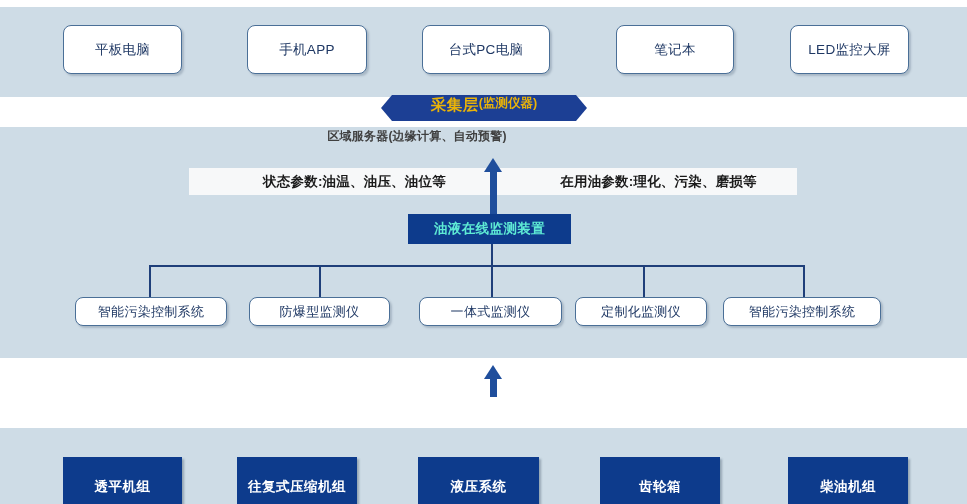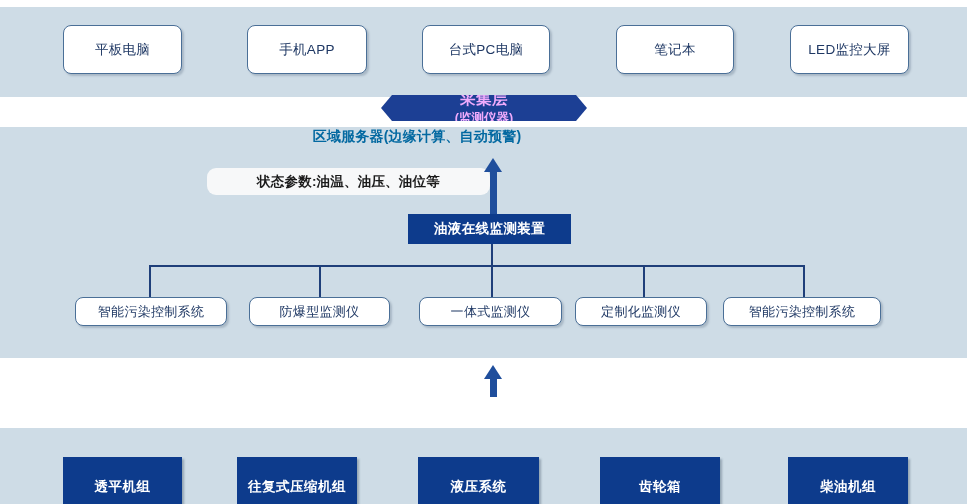--- a/index.html
+++ b/index.html
@@ -51,71 +51,70 @@
     white-space:nowrap;
     box-shadow:2px 2px 2px rgba(80,100,120,.45);
   }
   #bot-row .bbox{top:457px;height:59px;}
 
   
   #device-box{
     position:absolute;
     left:408px;top:214px;width:163px;height:30px;
     background:#0d3b8c;
-    color:#ffffff;
+    color:#5eead4;
     display:flex;align-items:center;justify-content:center;
     font-size:13.5px;font-weight:bold;letter-spacing:.4px;
     white-space:nowrap;
     box-sizing:border-box;
     z-index:6;
   }
 
   
   .ribbon{
     position:absolute;
     background:#1c3f94;
-    color:#f0abfc;
-    display:flex;align-items:center;justify-content:center;
+    color:#eab308;
+    display:flex;justify-content:center;
     white-space:nowrap;
     z-index:8;
     font-size:15px;
-    flex-direction:column;
   }
   #ribbon-collect{
     left:381px;top:95px;width:206px;height:26px;
     clip-path:polygon(11px 0,195px 0,206px 13px,195px 26px,11px 26px,0 13px);
   }
   #ribbon-object{
     left:381px;top:393px;width:206px;height:27px;
     clip-path:polygon(13px 0,193px 0,206px 13.5px,193px 27px,13px 27px,0 13.5px);
   }
   .ribbon .rb-strong{font-weight:bold;font-size:15.5px;letter-spacing:.5px;}
   .ribbon .rb-sub{font-weight:bold;font-size:12.5px;}
 
   
   #server-text{
     position:absolute;left:0;top:128px;width:834px;
     text-align:center;
-    color:#0369a1;font-size:14px;font-weight:bold;letter-spacing:.2px;
+    color:#404040;font-size:12px;font-weight:bold;letter-spacing:.2px;
     white-space:nowrap;
   }
 
   
   .chip{
     position:absolute;
     background:#f7f8f9;
     color:#1a1a1a;
     font-size:13.5px;
     font-weight:bold;
     letter-spacing:.2px;
     display:flex;align-items:center;justify-content:center;
     white-space:nowrap;
     box-sizing:border-box;
   }
-  #chip-left{left:207px;top:168px;width:283px;height:27px;border-radius:9px;}
+  #chip-left{left:189px;top:168px;width:331px;height:27px;}
   #chip-right{left:520px;top:168px;width:277px;height:27px;}
 
   
   #arrow-up-mid{
     position:absolute;left:484px;top:158px;width:0;height:0;
     border-left:9px solid transparent;border-right:9px solid transparent;
     border-bottom:14px solid #1f4e9c;
     z-index:7;
   }
   #arrow-up-mid-stem{
@@ -158,20 +157,21 @@
   </div>
 
   <div class="ribbon" id="ribbon-collect">
     <span class="rb-strong">采集层</span>
       <span class="rb-sub">(监测仪器)</span>
   </div>
 
   <div id="server-text">区域服务器(边缘计算、自动预警)</div>
 
   <div class="chip" id="chip-left">状态参数:油温、油压、油位等</div>
+  <div class="chip" id="chip-right">在用油参数:理化、污染、磨损等</div>
 
   <div id="arrow-up-mid-stem"></div>
   <div id="arrow-up-mid"></div>
 
   <div id="device-box">油液在线监测装置</div>
 
   <div id="tree-stem"></div>
   <div id="tree-bar"></div>
   <div class="tree-drop" style="left:149px;"></div>
   <div class="tree-drop" style="left:319px;"></div>

